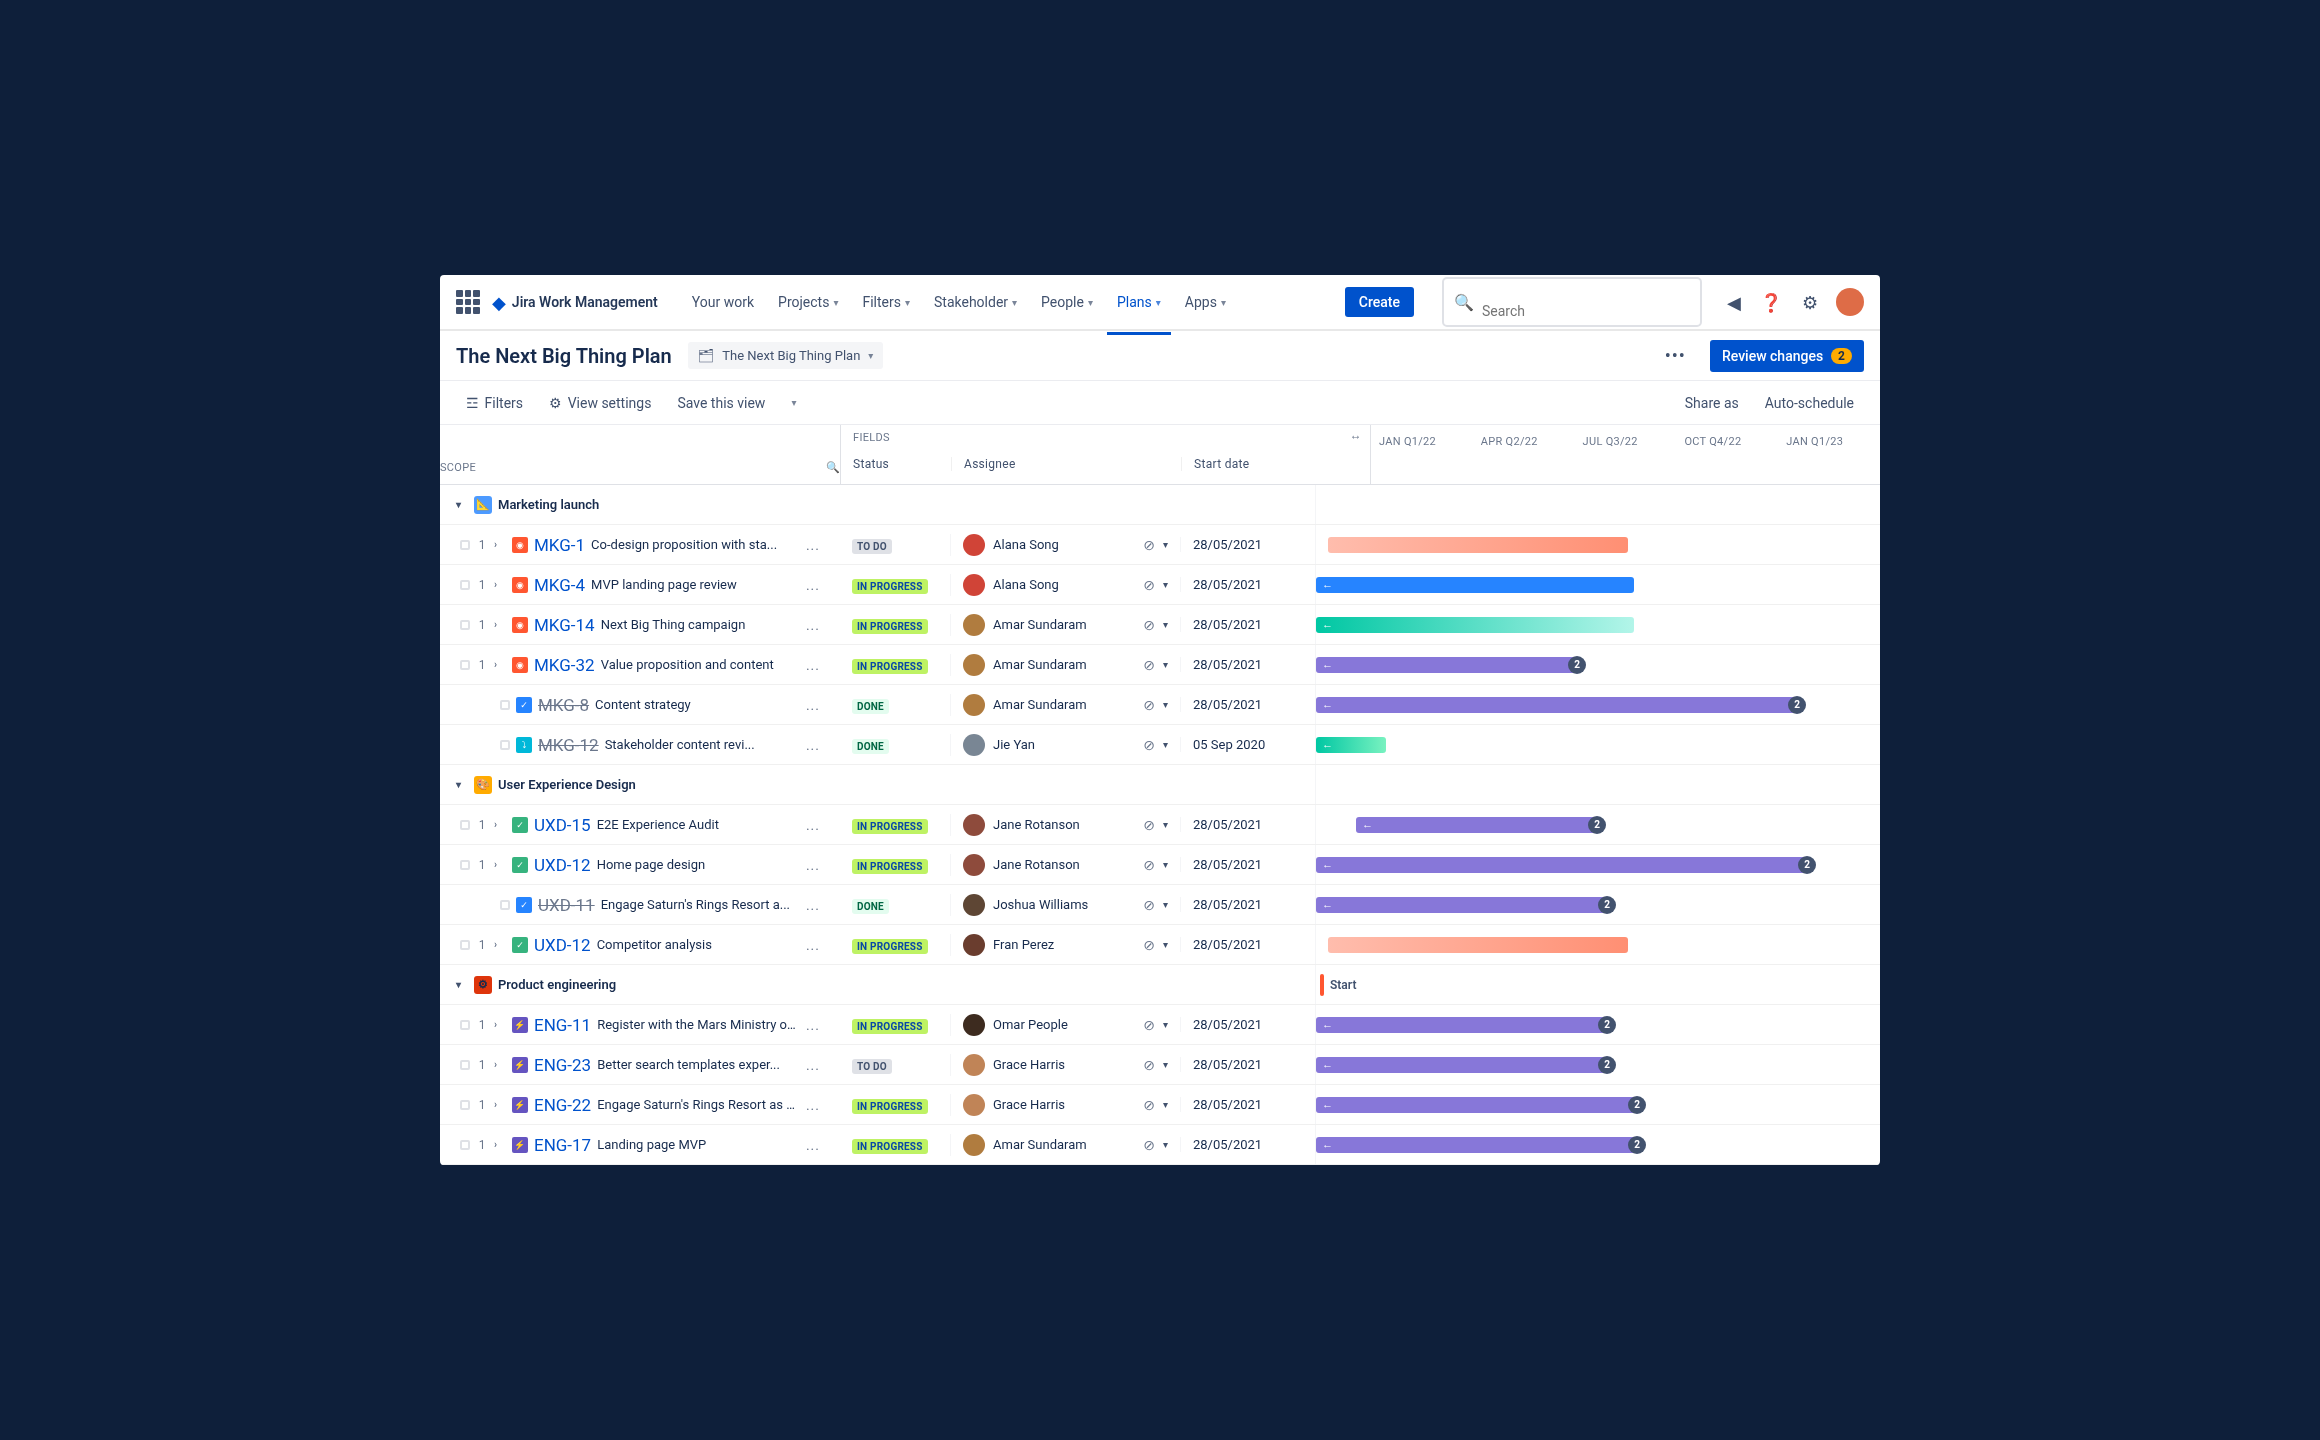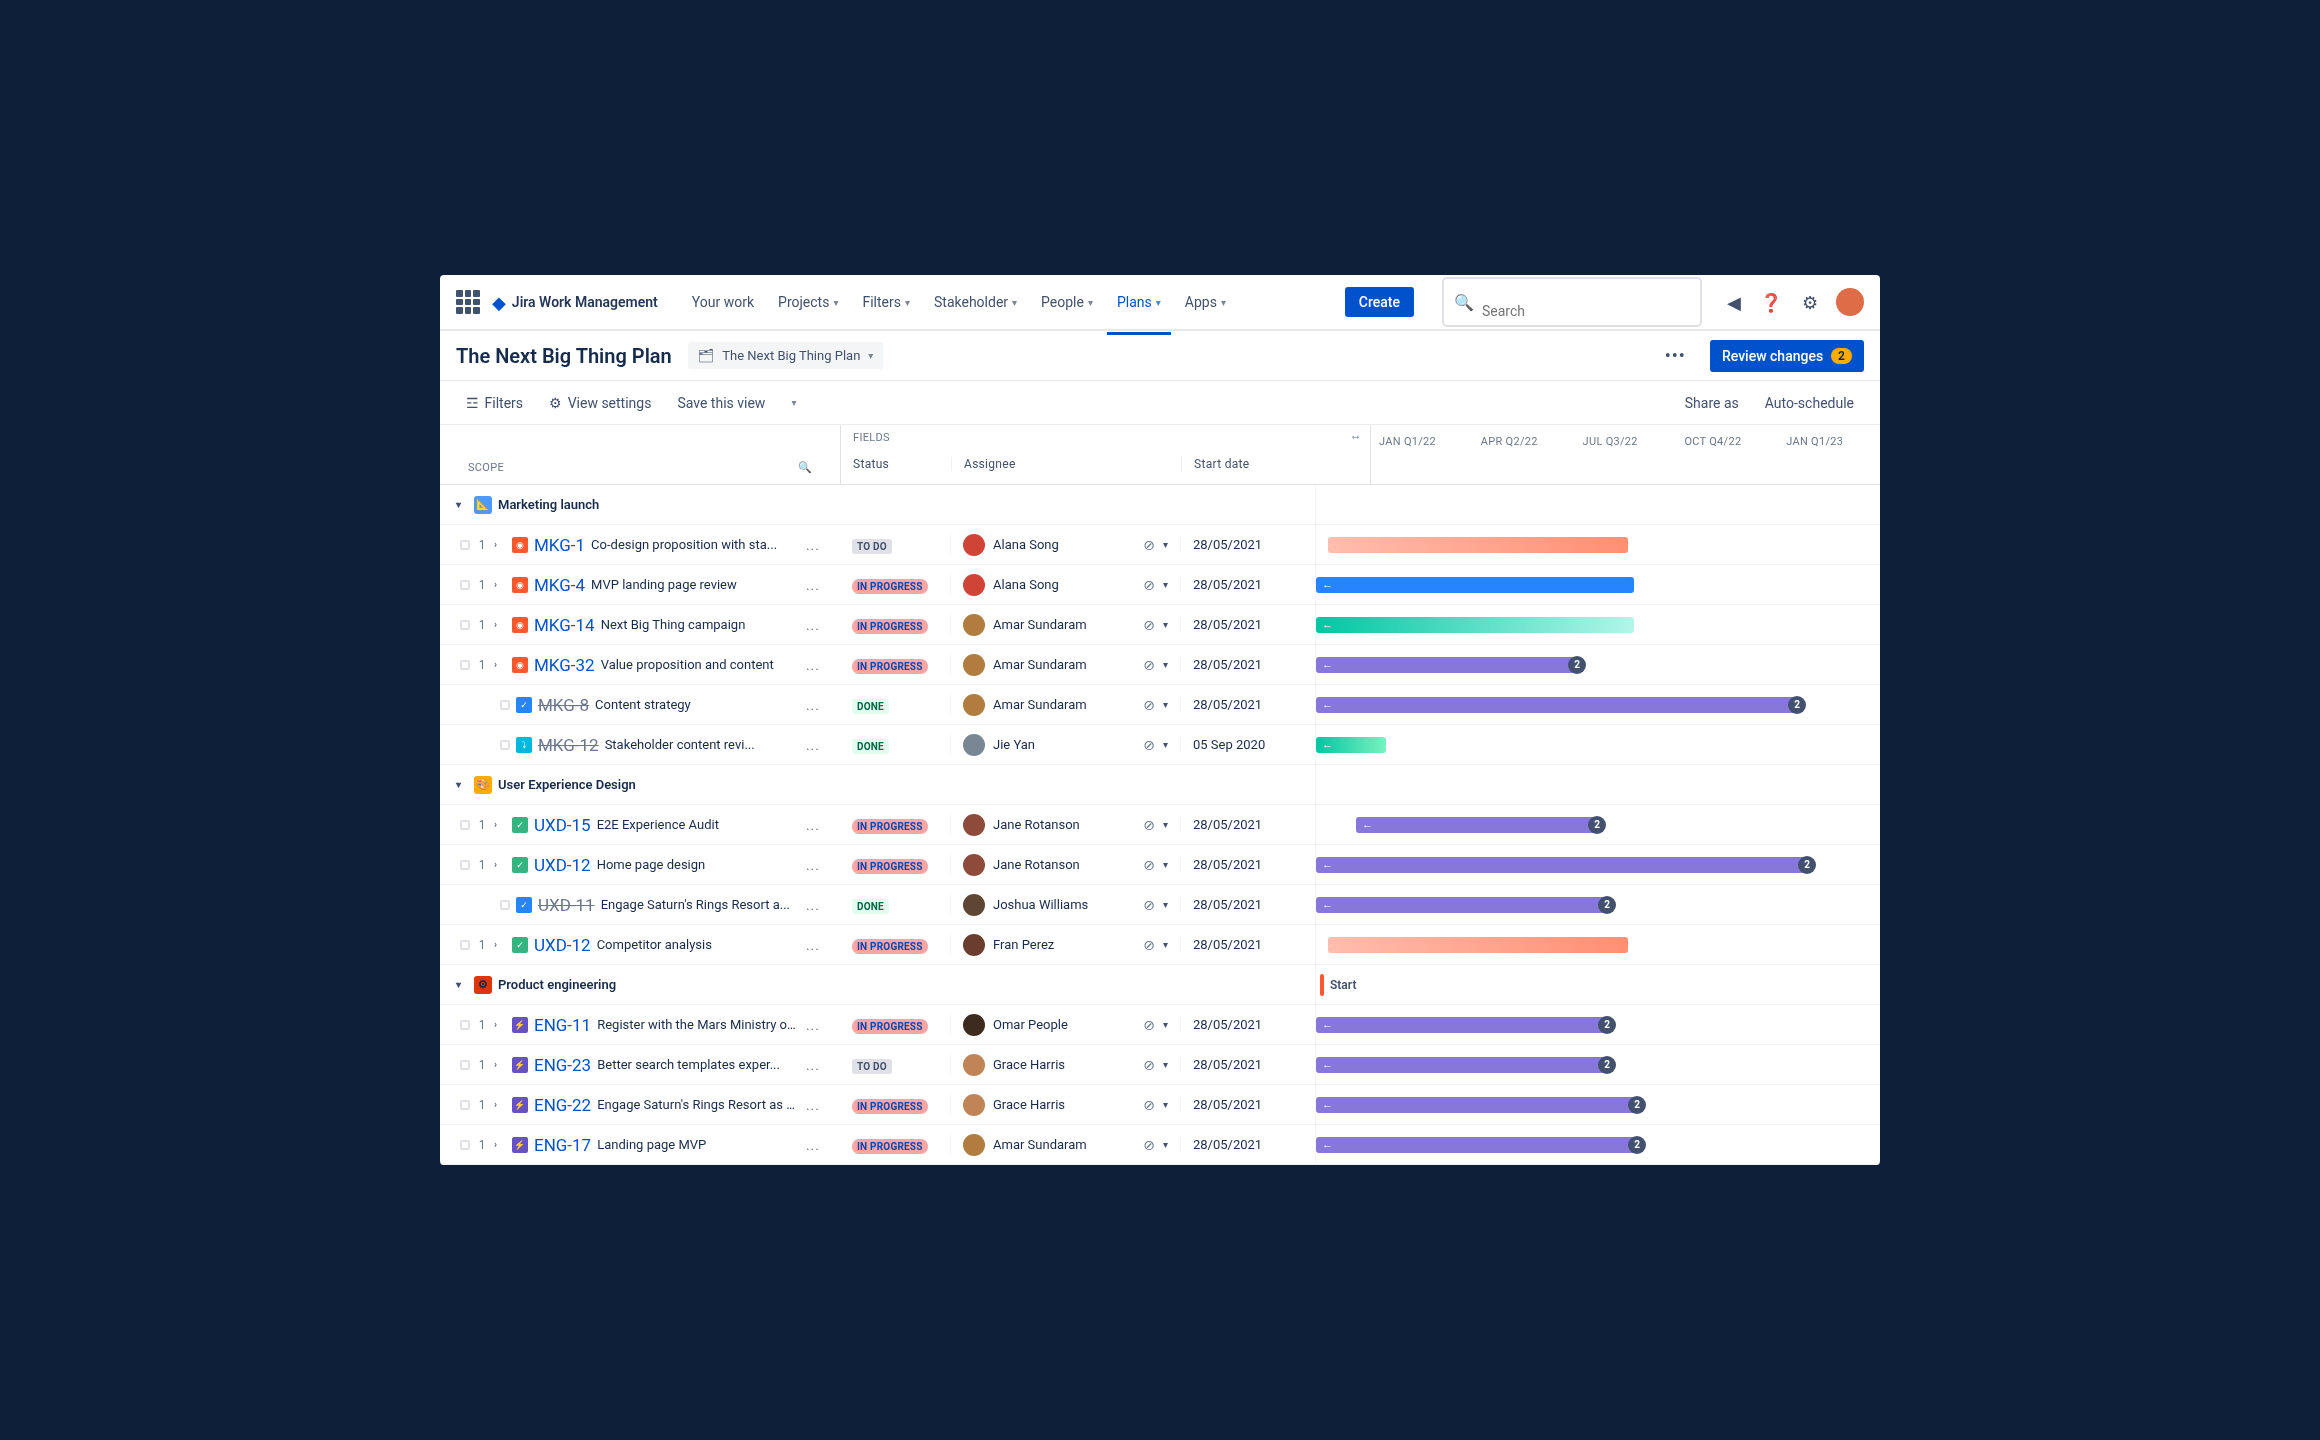--- a/index.html
+++ b/index.html
@@ -26,21 +26,21 @@
 .plan-title { font-size:20px; font-weight:600; color:#172B4D; }
 .plan-badge { display:flex; align-items:center; gap:8px; background:#f4f5f7; border-radius:3px; padding:6px 10px; font-size:13px; color:#42526E; cursor:pointer; }
 .subheader-spacer { flex:1; }
 .more-icon { font-size:18px; color:#42526E; cursor:pointer; padding:4px 8px; letter-spacing:1px; }
 .review-btn { background:#0052CC; color:#fff; padding:8px 12px; border-radius:3px; font-size:14px; font-weight:500; cursor:pointer; display:flex; align-items:center; gap:8px; border:none; }
 .review-count { background:#ffab00; color:#172B4D; font-weight:700; font-size:12px; border-radius:8px; padding:1px 7px; }
 .toolbar { height:44px; display:flex; align-items:center; padding:0 16px; gap:6px; border-bottom:1px solid #ebecf0; }
 .tool-btn { display:flex; align-items:center; gap:6px; padding:6px 10px; font-size:14px; color:#42526E; cursor:pointer; border-radius:3px; border:none; background:transparent; }
 .tool-spacer { flex:1; }
 .grid-header { display:flex; border-bottom:1px solid #dfe1e6; font-size:11px; color:#6B778C; text-transform:uppercase; letter-spacing:.3px; height:60px; }
-.col-scope { width:400px; padding:10px 28px; display:flex; align-items:flex-end; justify-content:space-between; }
+.col-scope { width:400px; padding:10px 0; display:flex; align-items:flex-end; justify-content:space-between; }
 .col-fields { flex:1; border-left:1px solid #dfe1e6; display:flex; flex-direction:column; min-width:0; }
 .fields-label { padding:6px 12px 0; font-size:11px; }
 .fields-sub { display:flex; flex:1; align-items:center; }
 .col-status { width:110px; padding:0 12px; font-size:12px; color:#42526E; text-transform:none; }
 .col-assignee { width:230px; padding:0 12px; border-left:1px solid #f0f0f0; font-size:12px; color:#42526E; text-transform:none; display:flex; align-items:center; }
 .col-date { width:135px; padding:0 12px; border-left:1px solid #f0f0f0; font-size:12px; color:#42526E; text-transform:none; }
 .col-timeline { width:510px; border-left:1px solid #dfe1e6; display:flex; }
 .tl-head { flex:1; padding:10px 0 0; font-size:11px; color:#6B778C; text-align:left; padding-left:8px; }
 .rows { overflow-y:auto; }
 .row { display:flex; border-bottom:1px solid #f0f0f0; height:40px; align-items:center; }
@@ -59,21 +59,21 @@
 .type-sub { background:#00B8D9; }
 .type-bug { background:#FF5630; }
 .prj-icon { width:18px; height:18px; border-radius:3px; display:inline-flex; align-items:center; justify-content:center; font-size:11px; }
 .issue-key { color:#0052CC; font-size:17px; flex-shrink:0; }
 .issue-key.done-key { text-decoration:line-through; color:#6B778C; }
 .summary { white-space:nowrap; overflow:hidden; text-overflow:ellipsis; flex:1; min-width:0; }
 .row-more { color:#6B778C; font-size:14px; cursor:pointer; padding:0 4px; letter-spacing:1px; }
 .cell-status { width:110px; padding:0 12px; }
 .status-lozenge { font-size:10px; font-weight:700; padding:2px 5px; border-radius:3px; text-transform:uppercase; letter-spacing:.2px; }
 .status-todo { background:#dfe1e6; color:#42526E; }
-.status-inprogress { background:#fca5a5; color:#0747A6;border-radius:7px; }
+.status-inprogress { background:#bef264; color:#0747A6; }
 .status-done { background:#e3fcef; color:#006644; }
 .cell-assignee { width:230px; padding:0 12px; display:flex; align-items:center; gap:8px; font-size:13px; color:#172B4D; border-left:1px solid #f4f5f7; }
 .a-spacer { flex:1; }
 .assignee-avatar { width:22px; height:22px; border-radius:50%; flex-shrink:0; }
 .unassign { color:#6B778C; font-size:14px; cursor:pointer; }
 .a-chev { font-size:10px; color:#42526E; cursor:pointer; }
 .cell-date { width:135px; padding:0 12px; font-size:13px; color:#172B4D; border-left:1px solid #f4f5f7; }
 .cell-timeline { width:510px; border-left:1px solid #f4f5f7; position:relative; height:100%; display:flex; align-items:center; }
 .bar { position:absolute; height:16px; border-radius:3px; display:flex; align-items:center; }
 .bar-arrow { color:#fff; font-size:11px; margin-left:6px; font-weight:700; }

